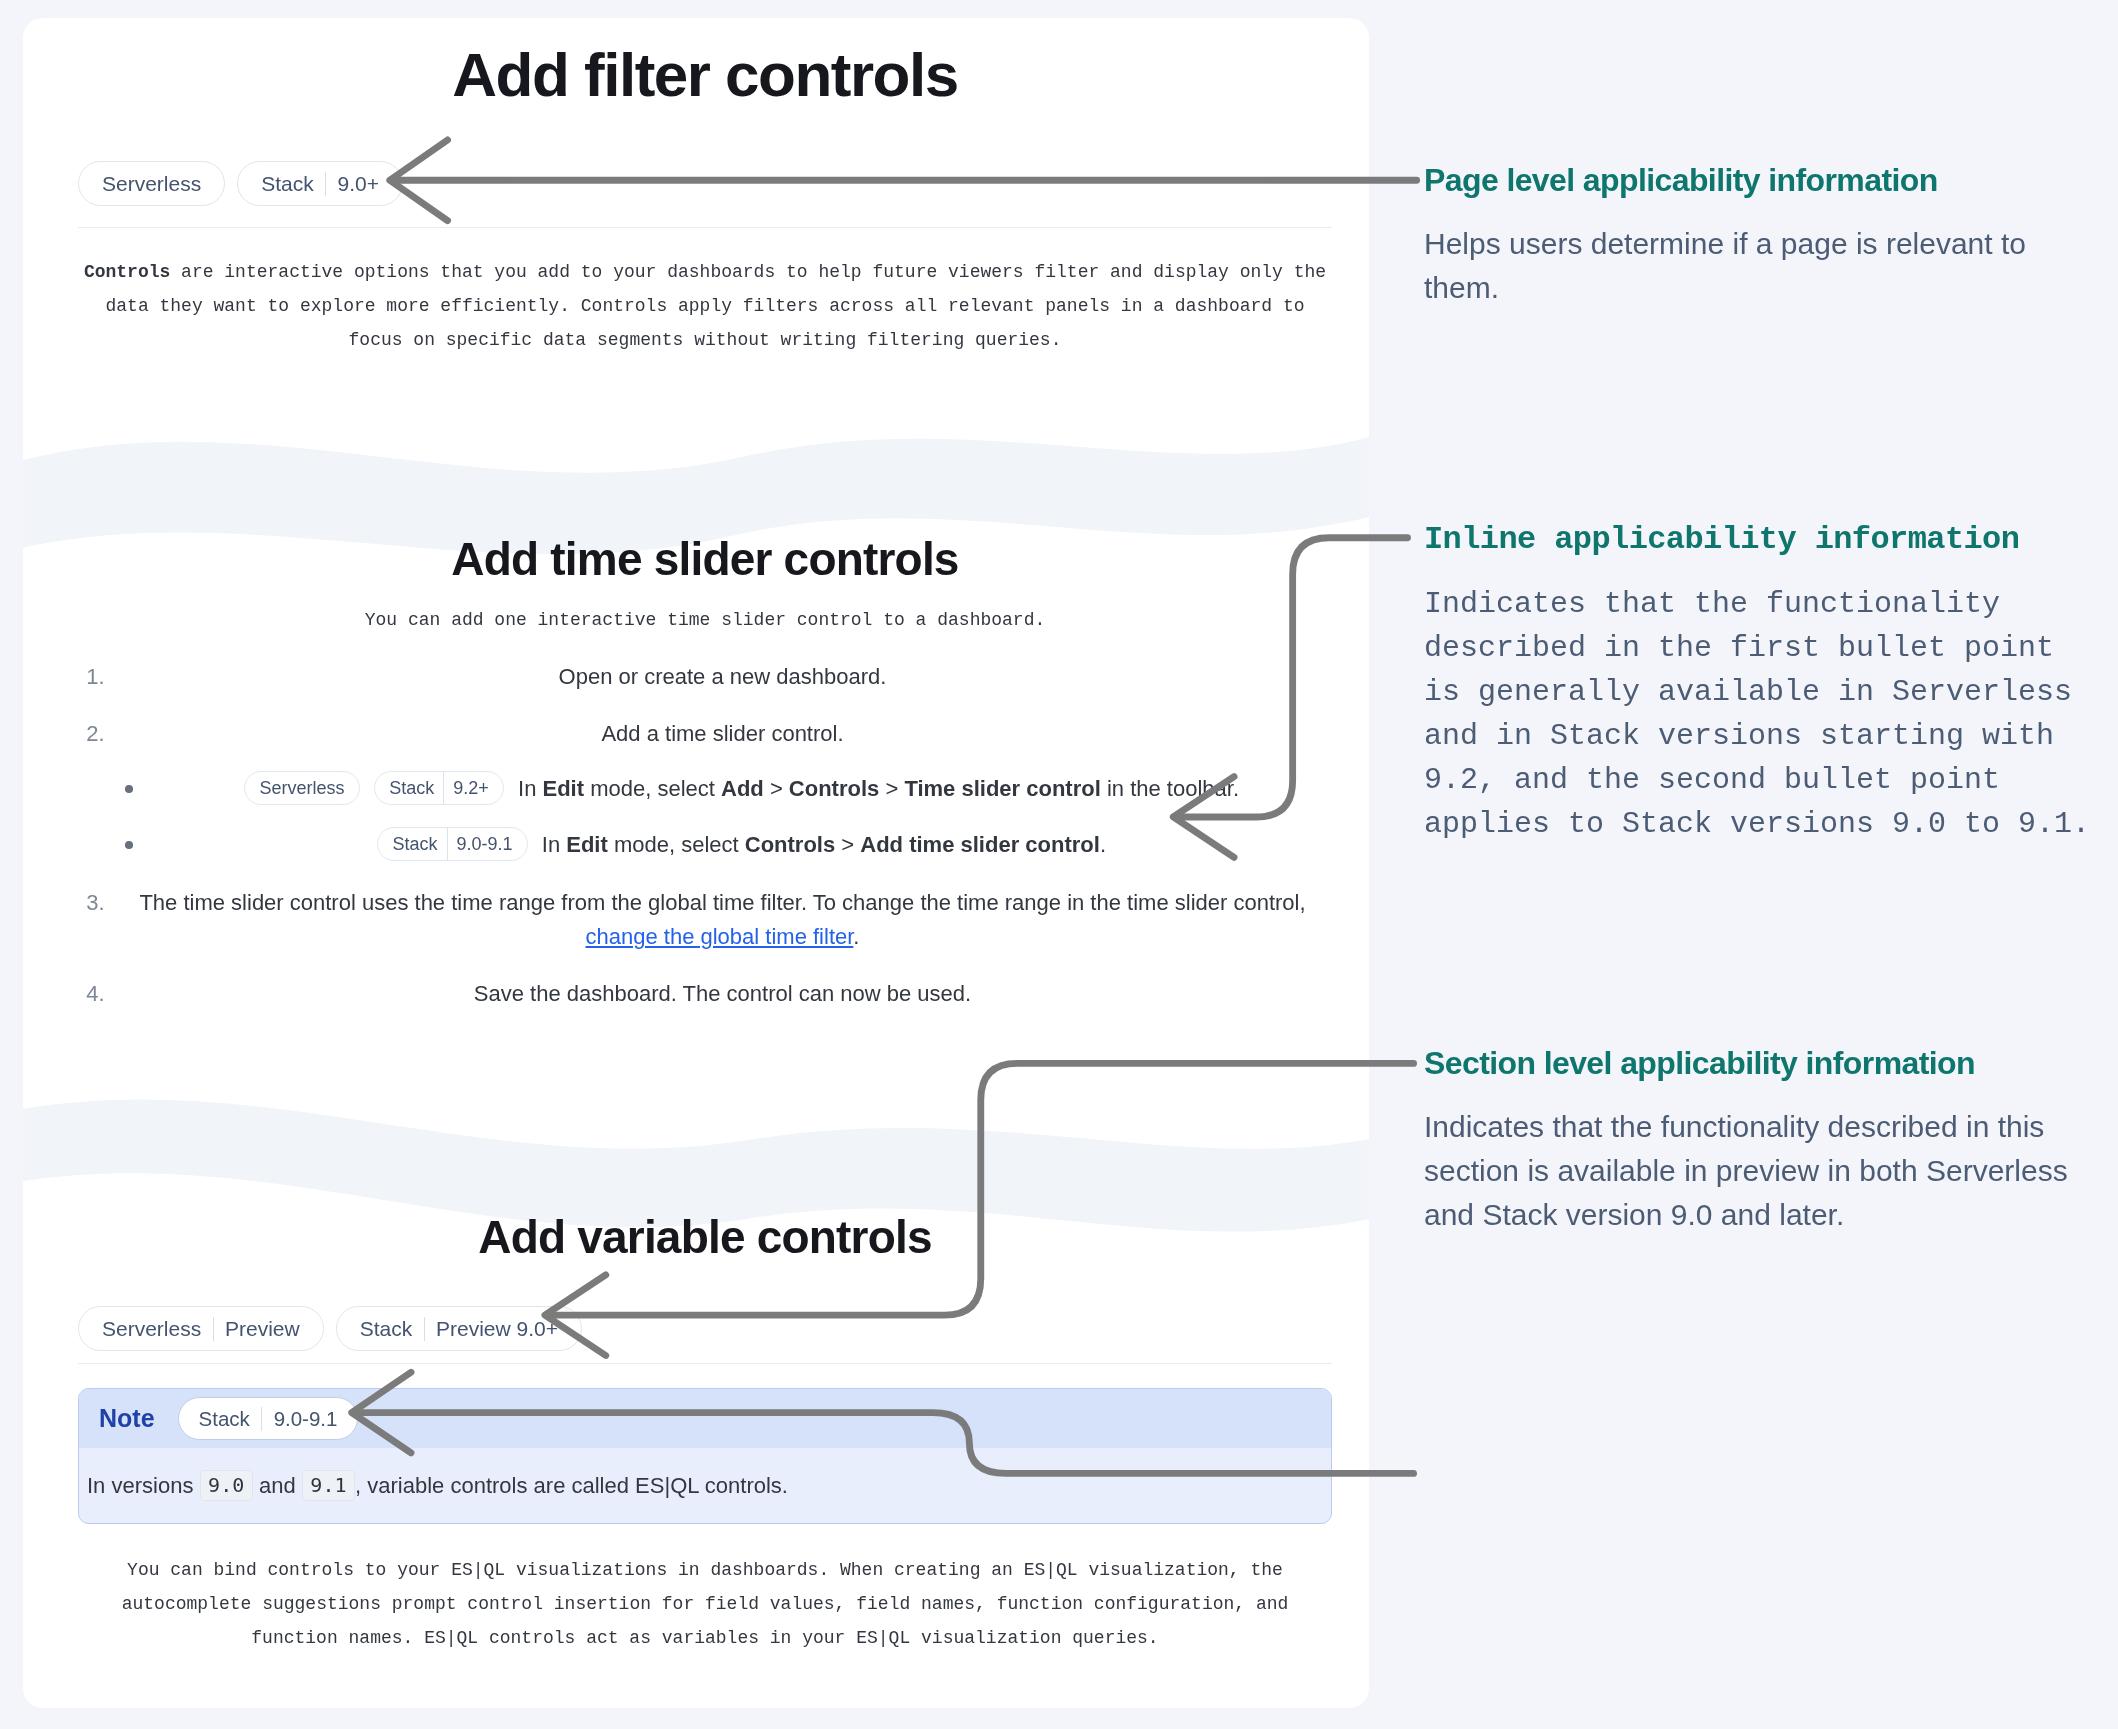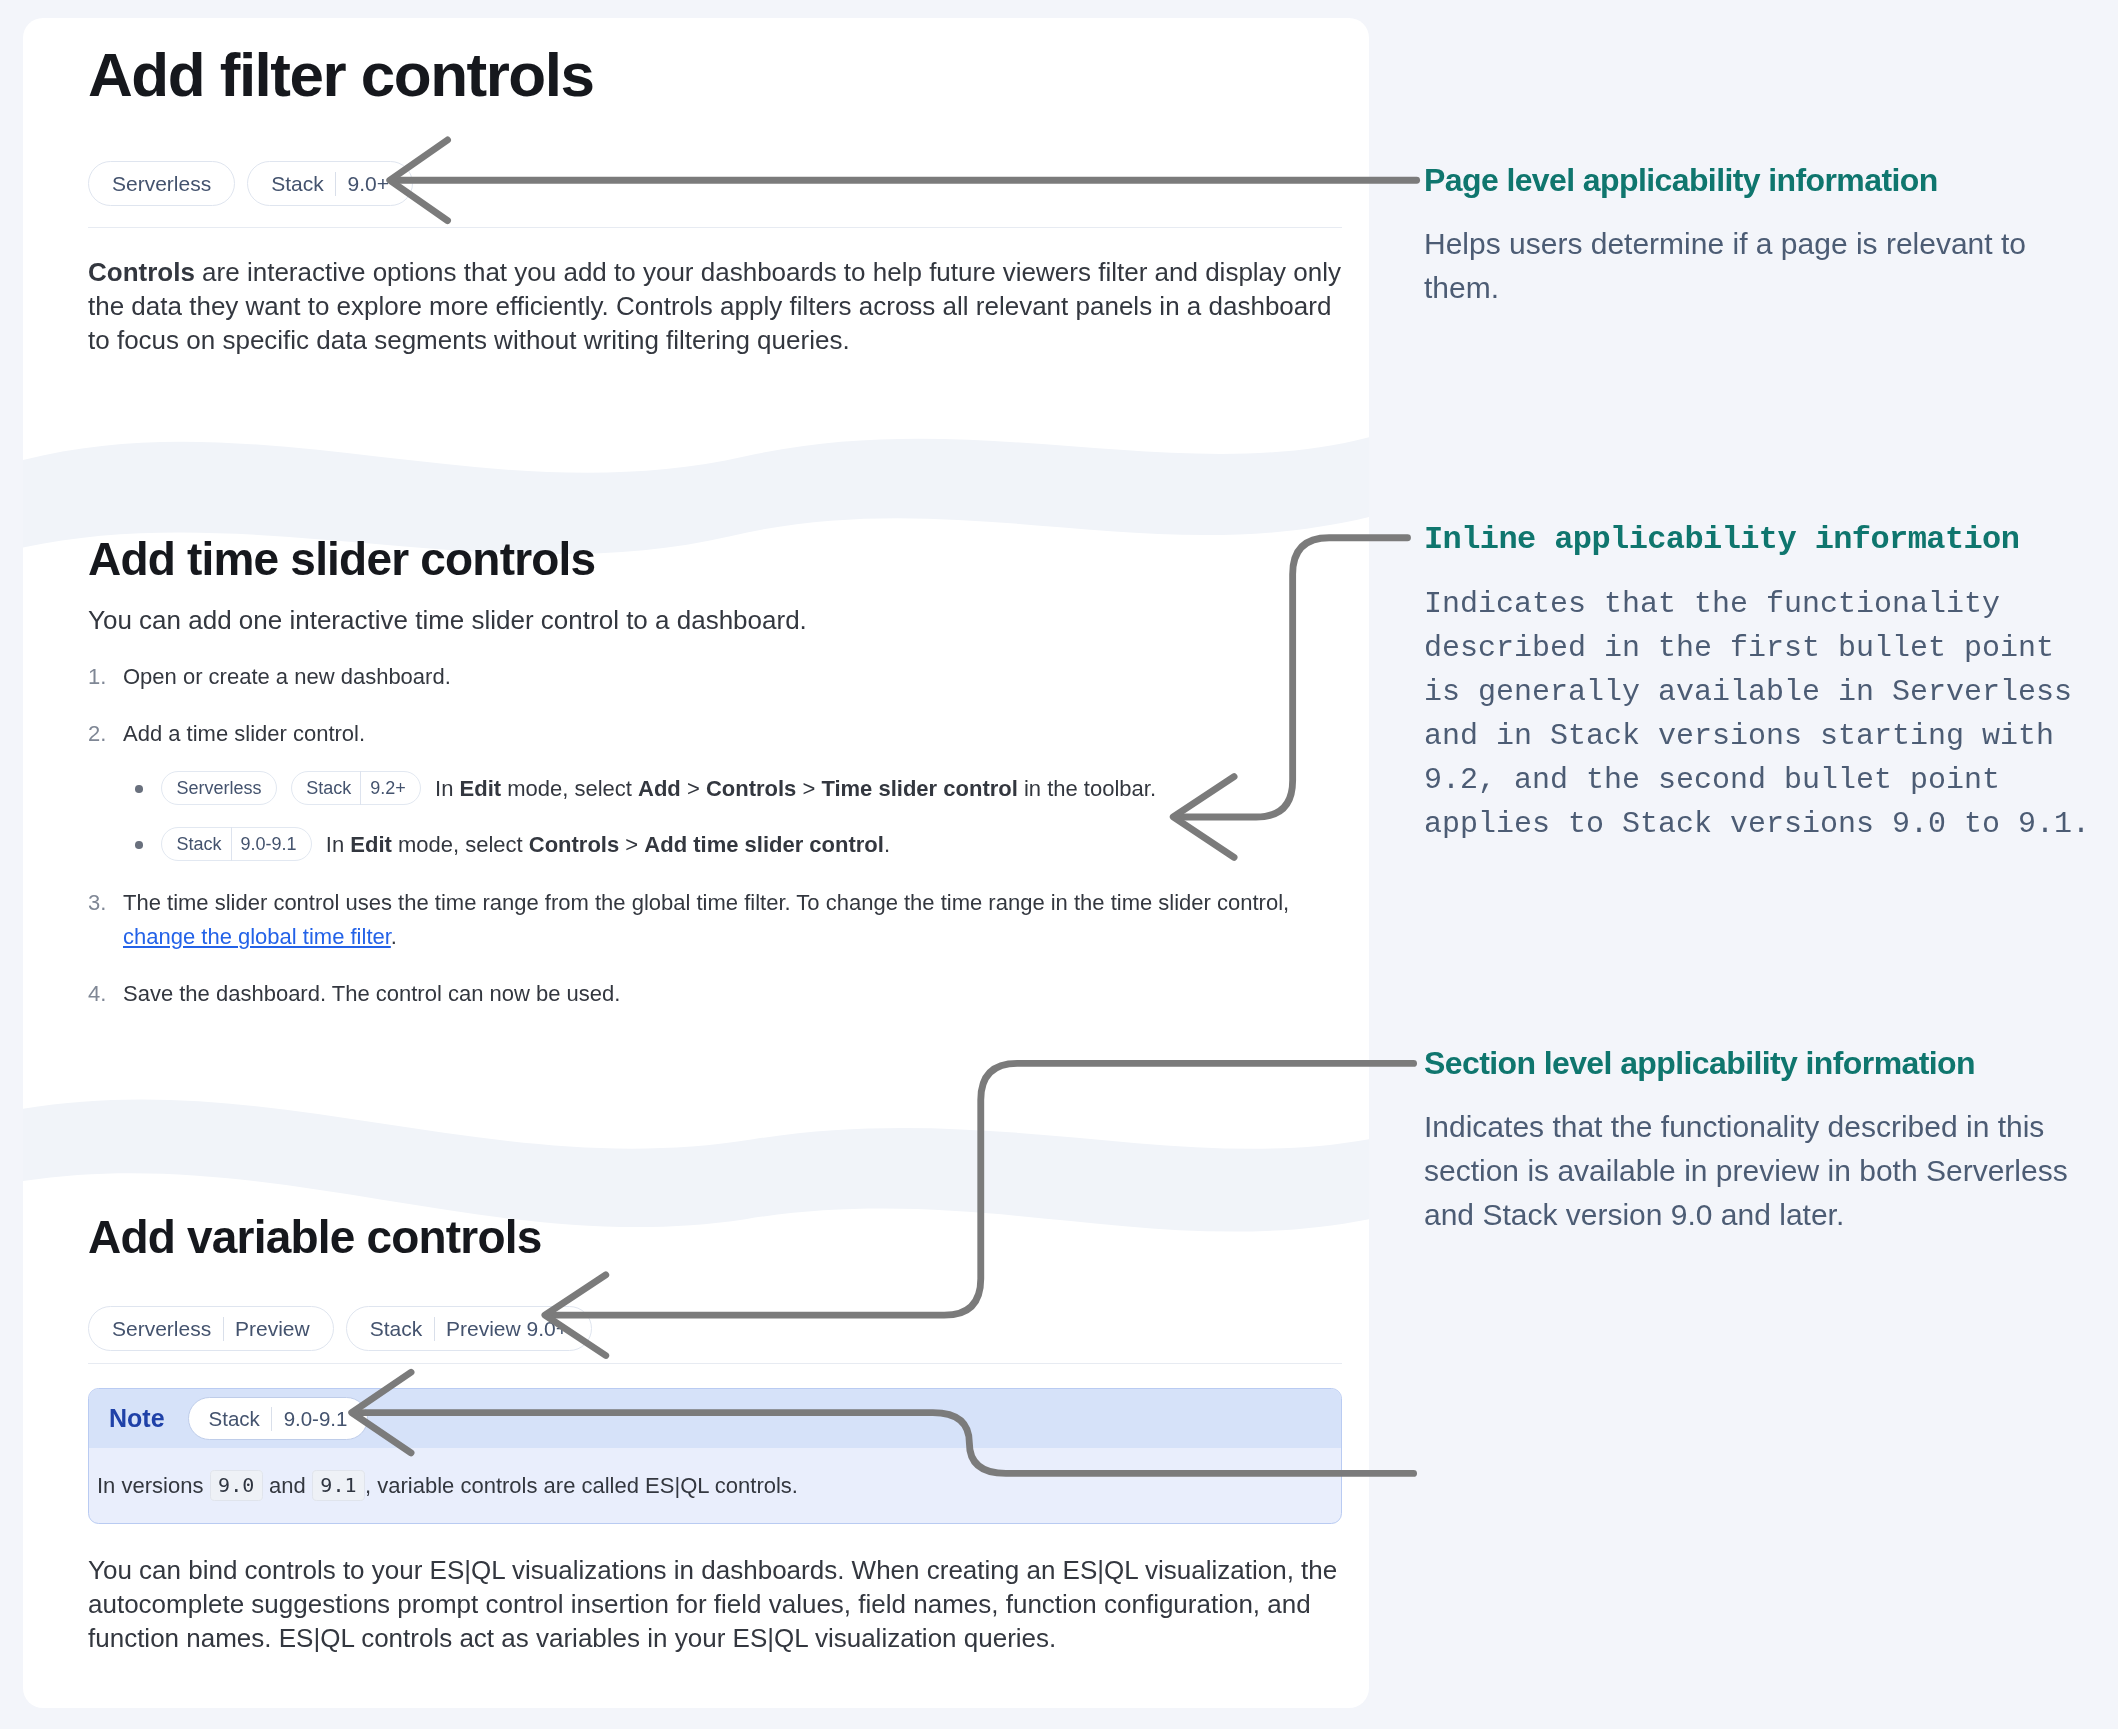--- a/index.html
+++ b/index.html
@@ -6,42 +6,42 @@
   body{font-family:"Liberation Sans",sans-serif;background:#f3f5fa;}
   .page{position:relative;width:2119px;height:1729px;background:#f3f5fa;overflow:hidden;}
 
   
   .card{position:absolute;left:23px;top:18px;width:1346px;height:1690px;background:#ffffff;border-radius:20px;}
   .wave{position:absolute;left:23px;width:1346px;height:213px;pointer-events:none;}
   .wave1{top:384px;}
   .wave2{top:1067px;}
 
   
-  .sec{position:absolute;left:88px;width:1254px;color:#33373f;}
+  .sec{position:absolute;left:78px;width:1254px;color:#33373f;text-align:center;}
   #sec1{top:35px;}
   #sec2{top:530px;}
   #sec3{top:1208px;}
 
   h1{margin:0;font-size:62px;line-height:79px;font-weight:700;letter-spacing:-1.5px;color:#16181d;}
   h2{margin:0;font-size:46px;line-height:58px;font-weight:700;letter-spacing:-0.8px;color:#16181d;}
 
   .badges{display:flex;gap:12px;align-items:center;}
   .badges.mt{margin-top:47px;}
   #sec3 .badges{margin-top:40px;}
   .pill{display:inline-flex;align-items:center;height:43px;padding:0 23px;background:#fff;
         border:1.5px solid #dfe5ef;border-radius:760px;font-size:21px;color:#44536e;white-space:nowrap;}
   .pill .part+.part{margin-left:11.4px;padding-left:11.4px;border-left:1.5px solid #d9dfea;}
   .pill.small{height:32px;padding:0 14.5px;font-size:18px;border-color:#e2e8f1;}
   .pill.small .part+.part{margin-left:9px;padding-left:9px;border-left:1.5px solid #dde3ee;}
   .pill.note-pill{height:41px;padding:0 20px;font-size:20.5px;border-color:#bfcde9;}
 
   hr{border:none;border-top:1.5px solid #e7ebf2;margin:21px 0 0 0;}
   #sec3 hr{margin-top:12px;}
 
-  .body{font-size:26px;line-height:34px;margin:0;}
+  .body{font-size:18px;line-height:34px;margin:0;font-family:Liberation Mono, monospace;}
   #sec1 .body{margin-top:27px;}
   #sec2 .lead{margin-top:15px;}
   .outro{margin-top:29px;}
 
   
   .steps{margin-top:23px;}
   .step{display:flex;margin-bottom:23px;}
   .step-num{flex:0 0 35px;color:#7f8795;font-size:22px;line-height:34px;}
   .step-body{flex:1;font-size:22px;line-height:34px;}
   

